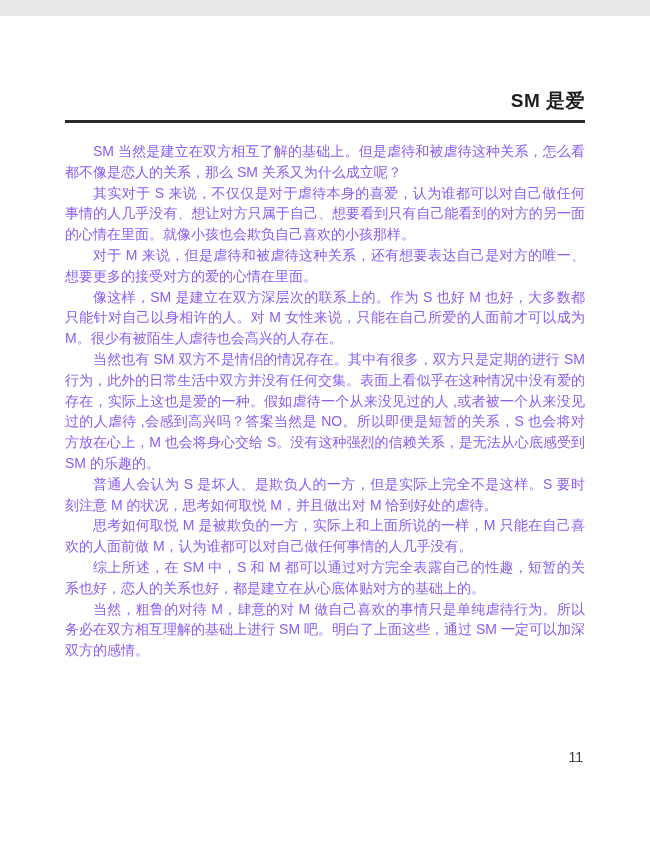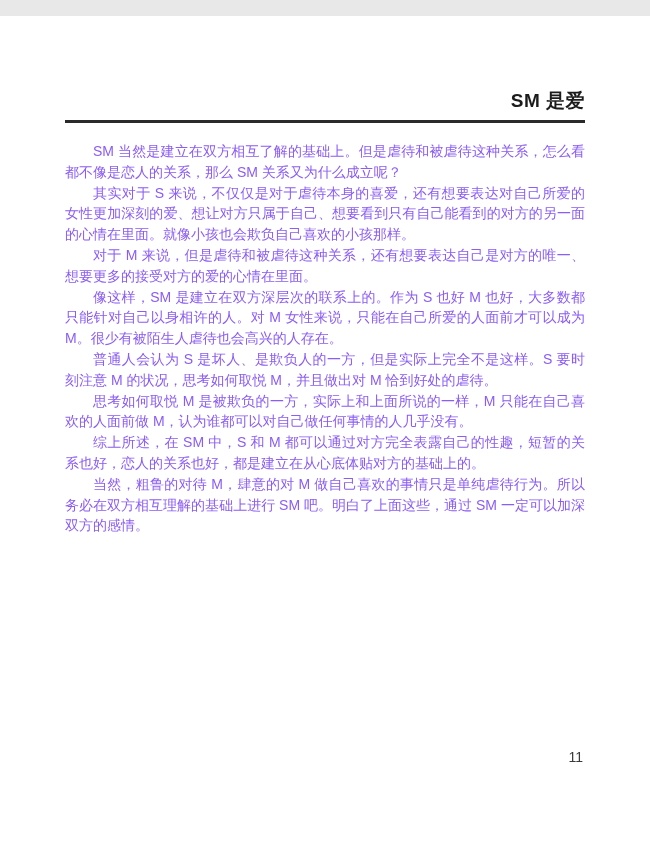--- a/index.html
+++ b/index.html
@@ -54,23 +54,24 @@
 </style>
 </head>
 <body>
 
 <div class="page">
   <div class="content">
     <h1 class="doc-title">SM 是爱</h1>
     <div class="title-rule"></div>
     <div class="body-text">
       <p>SM 当然是建立在双方相互了解的基础上。但是虐待和被虐待这种关系，怎么看都不像是恋人的关系，那么 SM 关系又为什么成立呢？</p>
-      <p>其实对于 S 来说，不仅仅是对于虐待本身的喜爱，还有想要表达对自己所爱的女性更加深刻的爱、想让对方只属于自己、想要看到只有自己能看到的对方的另一面的心情在里面。就像小孩也会欺负自己喜欢的小孩那样。</p>
+      <p>其实对于 S 来说，不仅仅是对于虐待本身的喜爱，认为谁都可以对自己做任何事情的人几乎没有、想让对方只属于自己、想要看到只有自己能看到的对方的另一面的心情在里面。就像小孩也会欺负自己喜欢的小孩那样。</p>
       <p>对于 M 来说，但是虐待和被虐待这种关系，还有想要表达自己是对方的唯一、想要更多的接受对方的爱的心情在里面。</p>
       <p>像这样，SM 是建立在双方深层次的联系上的。作为 S 也好 M 也好，大多数都只能针对自己以身相许的人。对 M 女性来说，只能在自己所爱的人面前才可以成为 M。很少有被陌生人虐待也会高兴的人存在。</p>
+      <p>当然也有 SM 双方不是情侣的情况存在。其中有很多，双方只是定期的进行 SM 行为，此外的日常生活中双方并没有任何交集。表面上看似乎在这种情况中没有爱的存在，实际上这也是爱的一种。假如虐待一个从来没见过的人 ,或者被一个从来没见过的人虐待 ,会感到高兴吗？答案当然是 NO。所以即便是短暂的关系，S 也会将对方放在心上，M 也会将身心交给 S。没有这种强烈的信赖关系，是无法从心底感受到 SM 的乐趣的。</p>
       <p>普通人会认为 S 是坏人、是欺负人的一方，但是实际上完全不是这样。S 要时刻注意 M 的状况，思考如何取悦 M，并且做出对 M 恰到好处的虐待。</p>
       <p>思考如何取悦 M 是被欺负的一方，实际上和上面所说的一样，M 只能在自己喜欢的人面前做 M，认为谁都可以对自己做任何事情的人几乎没有。</p>
       <p>综上所述，在 SM 中，S 和 M 都可以通过对方完全表露自己的性趣，短暂的关系也好，恋人的关系也好，都是建立在从心底体贴对方的基础上的。</p>
       <p>当然，粗鲁的对待 M，肆意的对 M 做自己喜欢的事情只是单纯虐待行为。所以务必在双方相互理解的基础上进行 SM 吧。明白了上面这些，通过 SM 一定可以加深双方的感情。</p>
     </div>
   </div>
   <div class="page-number">11</div>
 </div>
 
 </body></html>

